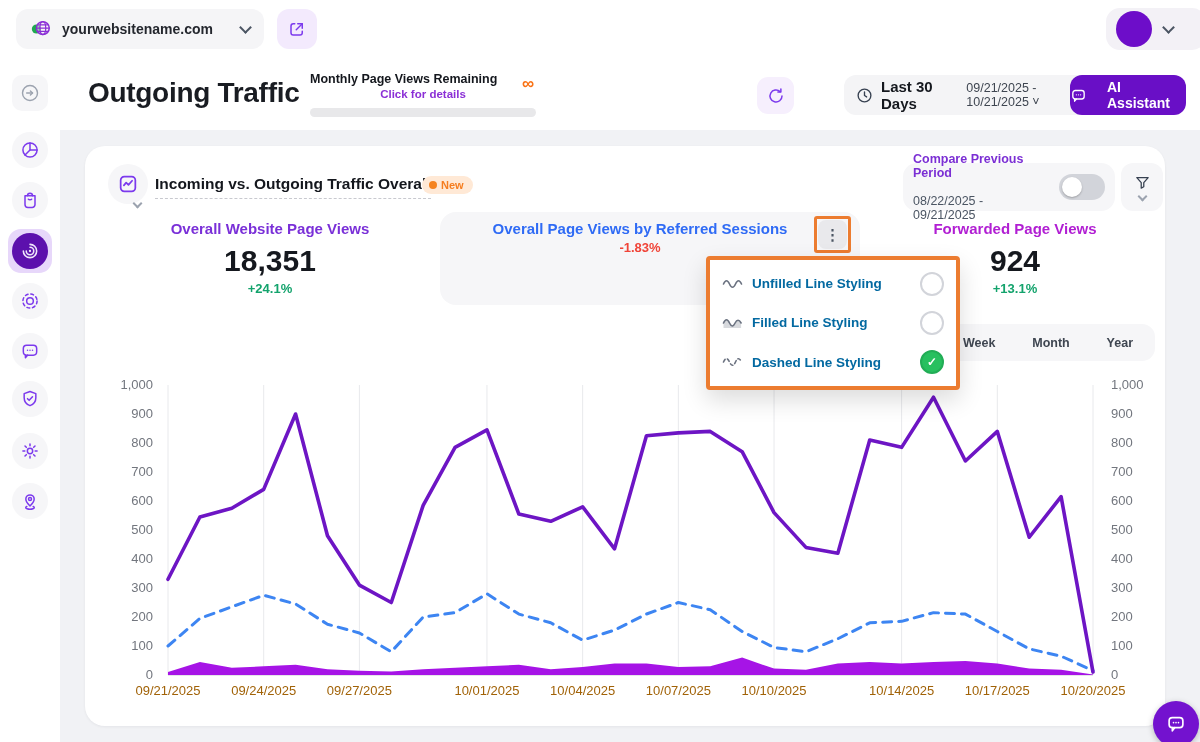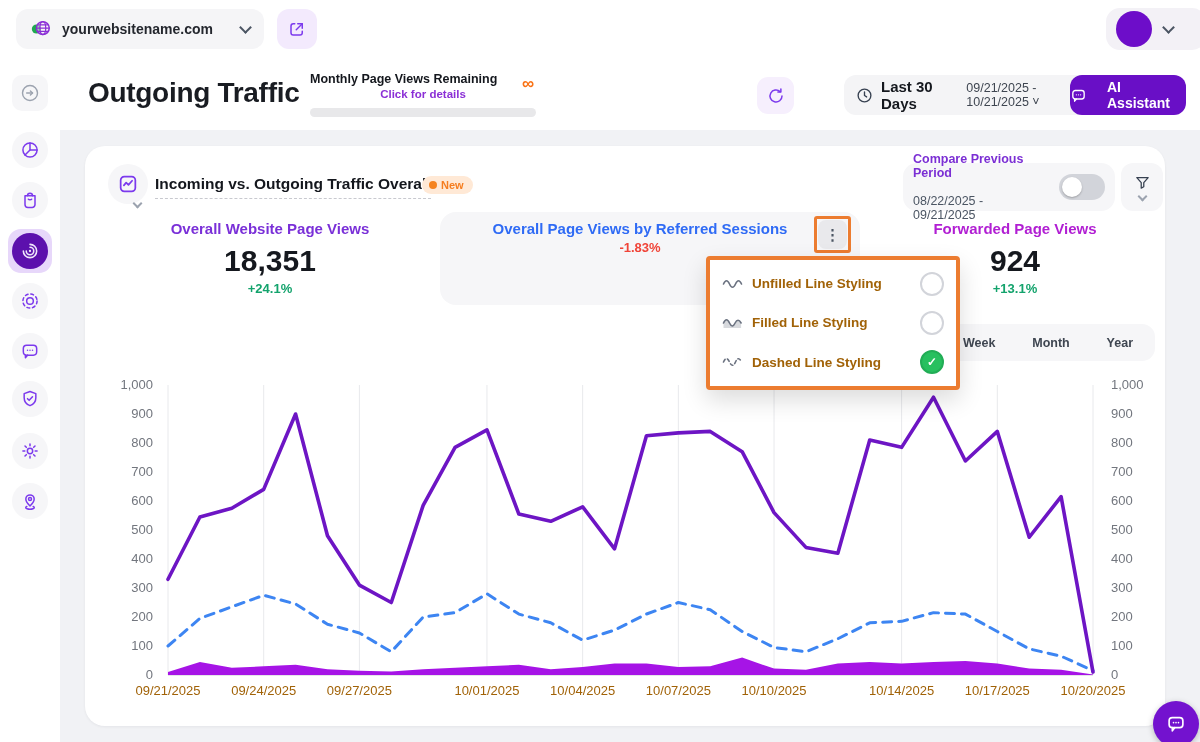--- a/index.html
+++ b/index.html
@@ -78,21 +78,21 @@
         display:flex;align-items:center;justify-content:center;cursor:pointer;}
   .granularity{position:absolute;left:856px;top:178px;width:214px;height:37px;background:#f6f6f8;border-radius:13px;
         display:flex;align-items:center;justify-content:space-between;padding:0 22px;box-sizing:border-box;z-index:5;}
   .granularity span{font-size:12.5px;font-weight:700;color:#3f4651;cursor:pointer;}
   
   .style-menu{position:absolute;left:621px;top:110px;width:254px;height:134px;border:4px solid #ec7c30;border-radius:4px;
         background:#fff;box-shadow:0 10px 24px rgba(0,0,0,.14);z-index:30;box-sizing:border-box;
         display:flex;flex-direction:column;justify-content:space-around;padding:4px 0;}
   .menu-row{display:flex;align-items:center;height:38px;padding:0 12px;cursor:pointer;}
   .menu-row .mi{width:30px;flex:none;display:flex;align-items:center;}
-  .menu-row .ml{flex:1;font-size:13.5px;font-weight:600;color:#a16207;}
+  .menu-row .ml{flex:1;font-size:13.5px;font-weight:600;color:#0369a1;}
   .radio{width:20px;height:20px;border-radius:50%;border:2px solid #d2d4da;background:#fff;flex:none;}
   .radio.checked{border:2px solid #22ad56;background:#27c05f;display:flex;align-items:center;justify-content:center;
         color:#fff;font-size:12px;font-weight:800;}
   
   .yaxis{position:absolute;top:230px;width:60px;height:308px;display:flex;flex-direction:column;justify-content:space-between;z-index:1;}
   .yaxis.left{left:8px;align-items:flex-end;}
   .yaxis.right{left:1026px;align-items:flex-start;}
   .ytick{font-size:13px;color:#72767e;height:18px;line-height:18px;}
   .plot{position:absolute;left:83px;top:239px;width:925px;height:290px;overflow:visible;}
   .gridline{stroke:#e8e9ec;stroke-width:1;}

